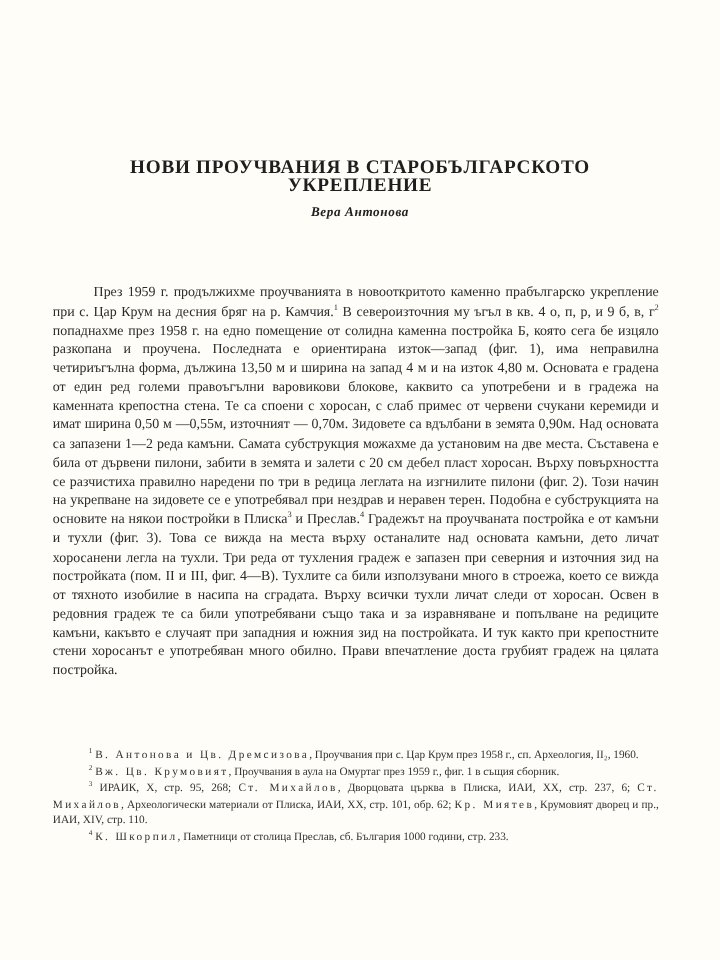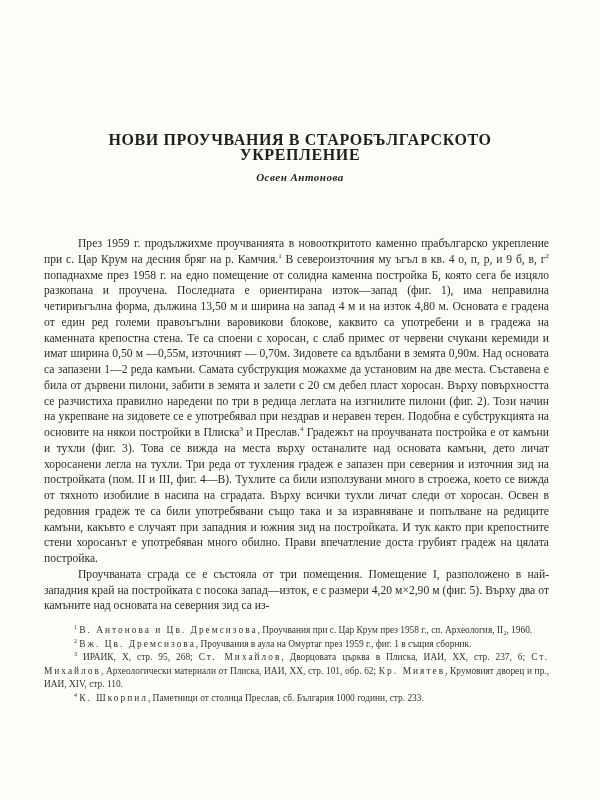--- a/index.html
+++ b/index.html
@@ -38,27 +38,26 @@
 </style>
 </head>
 <body>
 
 <div class="page">
 
   <div class="title">
     <div>НОВИ ПРОУЧВАНИЯ В СТАРОБЪЛГАРСКОТО УКРЕПЛЕНИЕ</div>
   </div>
 
-  <div class="author">Освен Антонова</div>
+  <div class="author">Вера Антонова</div>
 
   <div class="body-text">
     <p><span>През 1959 г. продължихме проучванията в новооткритото каменно прабългарско укрепление при с. Цар Крум на десния бряг на р. Камчия.</span><sup>1</sup><span> В североизточния му ъгъл в кв. 4 о, п, р, и 9 б, в, г</span><sup>2</sup><span> попаднахме през 1958 г. на едно помещение от солидна каменна постройка Б, която сега бе изцяло разкопана и проучена. Последната е ориентирана изток—запад (фиг. 1), има неправилна четириъгълна форма, дължина 13,50 м и ширина на запад 4 м и на изток 4,80 м. Основата е градена от един ред големи правоъгълни варовикови блокове, каквито са употребени и в градежа на каменната крепостна стена. Те са споени с хоросан, с слаб примес от червени счукани керемиди и имат ширина 0,50 м —0,55м, източният — 0,70м. Зидовете са вдълбани в земята 0,90м. Над основата са запазени 1—2 реда камъни. Самата субструкция можахме да установим на две места. Съставена е била от дървени пилони, забити в земята и залети с 20 см дебел пласт хоросан. Върху повърхността се разчистиха правилно наредени по три в редица леглата на изгнилите пилони (фиг. 2). Този начин на укрепване на зидовете се е употребявал при нездрав и неравен терен. Подобна е субструкцията на основите на някои постройки в Плиска</span><sup>3</sup><span> и Преслав.</span><sup>4</sup><span> Градежът на проучваната постройка е от камъни и тухли (фиг. 3). Това се вижда на места върху останалите над основата камъни, дето личат хоросанени легла на тухли. Три реда от тухления градеж е запазен при северния и източния зид на постройката (пом. II и III, фиг. 4—В). Тухлите са били използувани много в строежа, което се вижда от тяхното изобилие в насипа на сградата. Върху всички тухли личат следи от хоросан. Освен в редовния градеж те са били употребявани също така и за изравняване и попълване на редиците камъни, какъвто е случаят при западния и южния зид на постройката. И тук както при крепостните стени хоросанът е употребяван много обилно. Прави впечатление доста грубият градеж на цялата постройка.</span></p>
-    <p>Проучваната сграда се е състояла от три помещения. Помещение I, разположено в най-западния край на постройката с посока запад—изток, е с размери 4,20 м×2,90 м (фиг. 5). Върху два от камъните над основата на северния зид са из-</p>
   </div>
 
   <div class="footnotes">
     <p><sup>1</sup> <span class="spaced">В. Антонова и Цв. Дремсизова</span><span>, Проучвания при с. Цар Крум през 1958 г., сп. Археология, II₂, 1960.</span></p>
-    <p><sup>2</sup> <span class="spaced">Вж. Цв. Дремсизова</span><span>, Проучвания в аула на Омуртаг през 1959 г., фиг. 1 в същия сборник.</span></p>
+    <p><sup>2</sup> <span class="spaced">Вж. Цв. Крумовият</span><span>, Проучвания в аула на Омуртаг през 1959 г., фиг. 1 в същия сборник.</span></p>
     <p><sup>3</sup> <span>ИРАИК, X, стр. 95, 268; </span><span class="spaced">Ст. Михайлов</span><span>, Дворцовата църква в Плиска, ИАИ, XX, стр. 237, 6; </span><span class="spaced">Ст. Михайлов</span><span>, Археологически материали от Плиска, ИАИ, XX, стр. 101, обр. 62; </span><span class="spaced">Кр. Миятев</span><span>, Крумовият дворец и пр., ИАИ, XIV, стр. 110.</span></p>
     <p><sup>4</sup> <span class="spaced">К. Шкорпил</span><span>, Паметници от столица Преслав, сб. България 1000 години, стр. 233.</span></p>
   </div>
 
 </div>
 
 </body></html>

